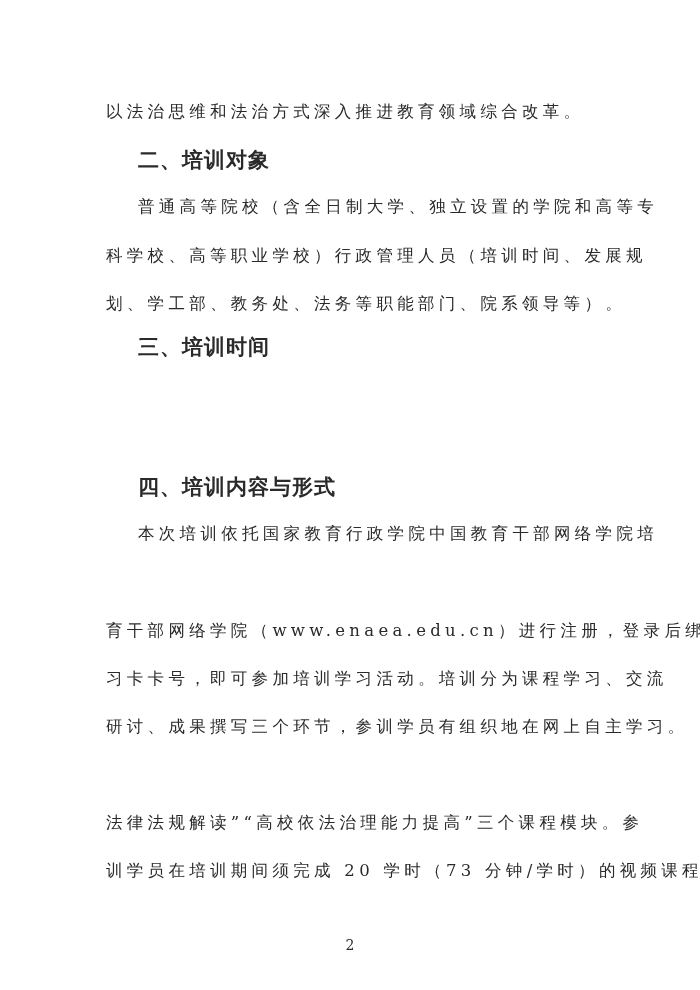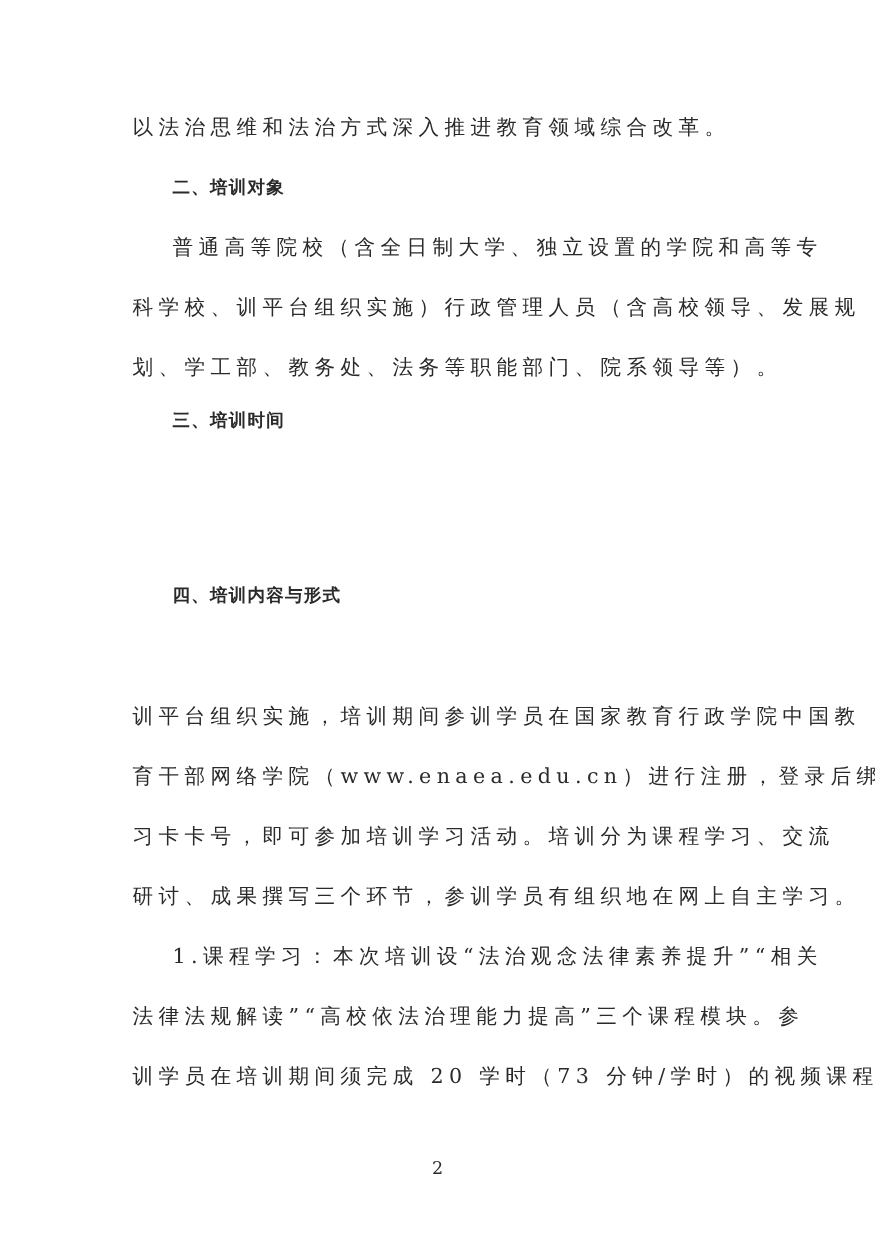--- a/index.html
+++ b/index.html
@@ -1,38 +1,37 @@
 <!DOCTYPE html>
 <html><head>
   <meta charset="utf-8">
   <style>
     html, body { margin: 0; padding: 0; background: #ffffff; }
     body { width: 700px; height: 990px; position: relative; overflow: hidden;
            font-family: "DejaVu Serif", "Liberation Serif", serif; color: #2a2a2a; }
-    .page { position: absolute; left: 0; top: 4px; width: 700px; height: 764px; }
+    .page { position: absolute; left: 0; top: 14px; width: 700px; height: 764px; }
     .line { position: absolute; left: 106px; width: 490px; font-size: 16.5px;
             letter-spacing: 4.3px; white-space: nowrap; line-height: 22px; }
-    .indent { left: 138px; }
+    .indent { left: 138px; font-family: Liberation Mono, monospace; }
     .heading { font-family: "DejaVu Sans", "Liberation Sans", sans-serif; font-weight: bold;
-               letter-spacing: 1px; font-size: 14px; }
+               letter-spacing: 1px; font-size: 21px; }
     .pagenum { position: absolute; left: 0; width: 700px; top: 922px; text-align: center;
                font-size: 14px; line-height: 18px; }
   </style>
 </head>
 <body>
 
 <div class="page">
   <div class="line" style="top:87px">以法治思维和法治方式深入推进教育领域综合改革。</div>
   <div class="line indent heading" style="top:135px">二、培训对象</div>
   <div class="line indent" style="top:183px">普通高等院校（含全日制大学、独立设置的学院和高等专</div>
-  <div class="line" style="top:231px">科学校、训平台组织实施）行政管理人员（含高校领导、发展规</div>
+  <div class="line" style="top:231px">科学校、高等职业学校）行政管理人员（培训时间、发展规</div>
   <div class="line indent heading" style="top:322px">三、培训时间</div>
   <div class="line" style="top:279px">划、学工部、教务处、法务等职能部门、院系领导等）。</div>
   <div class="line indent heading" style="top:462px">四、培训内容与形式</div>
-  <div class="line" style="top:558px">训平台组织实施，培训期间参训学员在国家教育行政学院中国教</div>
+  <div class="line indent" style="top:510px">本次培训依托国家教育行政学院中国教育干部网络学院培</div>
   <div class="line" style="top:606px">育干部网络学院（www.enaea.edu.cn）进行注册，登录后绑定学</div>
   <div class="line" style="top:654px">习卡卡号，即可参加培训学习活动。培训分为课程学习、交流</div>
   <div class="line" style="top:702px">研讨、成果撰写三个环节，参训学员有组织地在网上自主学习。</div>
-  <div class="line indent" style="top:750px">1.课程学习：本次培训设“法治观念法律素养提升”“相关</div>
   <div class="line" style="top:798px">法律法规解读”“高校依法治理能力提高”三个课程模块。参</div>
   <div class="line" style="top:846px">训学员在培训期间须完成 20 学时（73 分钟/学时）的视频课程</div>
   <div class="pagenum">2</div>
 </div>
 
 </body></html>

